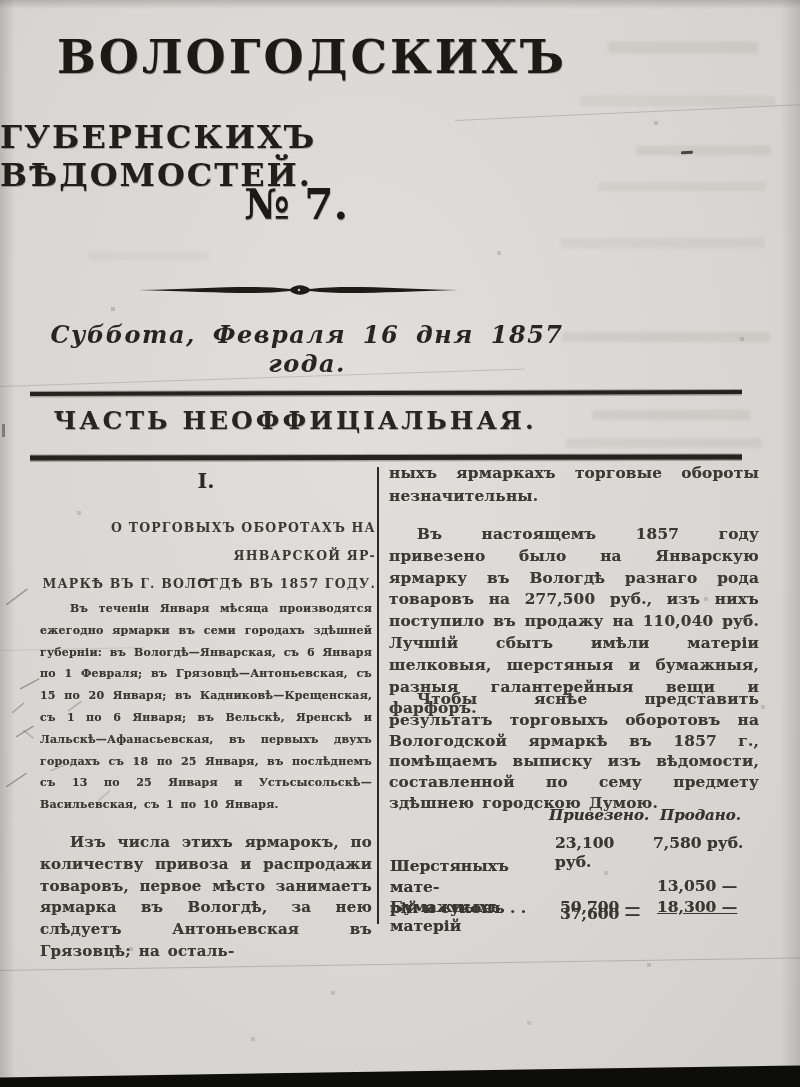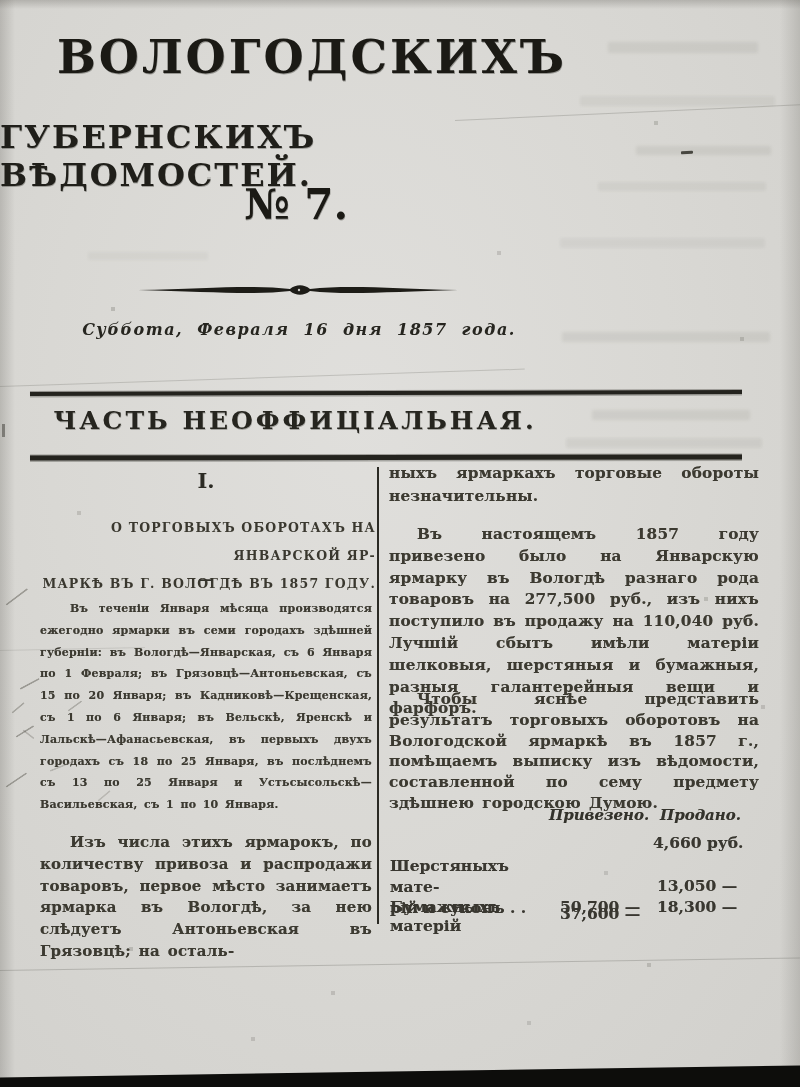--- a/index.html
+++ b/index.html
@@ -11,21 +11,21 @@
     color:#34322b;
   }
   .abs{position:absolute;}
   
   .mast1{left:0;top:30px;width:624px;text-align:center;font-size:46px;font-weight:bold;
          letter-spacing:3px;color:#1b1a15;text-shadow:0.6px 0.8px 0.6px rgba(27,26,21,.35);}
   .mast2{left:0;top:118px;width:632px;text-align:left;font-size:32px;font-weight:bold;
          letter-spacing:2px;color:#201f1a;text-shadow:0.5px 0.6px 0.5px rgba(27,26,21,.3);}
   .issue{left:0;top:180px;width:592px;text-align:center;font-size:42px;font-weight:bold;
          color:#1b1a15;text-shadow:0.6px 0.8px 0.6px rgba(27,26,21,.35);}
-  .dateline{left:2px;top:320px;width:594px;text-align:center;font-size:16px;font-weight:bold;
+  .dateline{left:10px;top:320px;width:594px;text-align:center;font-size:24px;font-weight:bold;
          font-style:italic;letter-spacing:1.5px;word-spacing:7px;color:#26251f;}
   
   .rule{left:30px;width:712px;height:4px;background:#24231e;
         box-shadow:0 -1px 0 rgba(36,35,30,.35),0 1.5px 0 rgba(36,35,30,.3);}
   .secheading{left:0;top:406px;width:590px;text-align:center;font-size:25px;font-weight:bold;
         letter-spacing:3px;color:#26251f;text-shadow:0.5px 0.6px 0.5px rgba(27,26,21,.3);}
   .coldivider{left:377px;top:467px;width:2px;height:457px;background:#2b2a24;}
   
   .body-text{font-weight:bold;color:#3c3a31;text-align:justify;letter-spacing:0.2px;
         word-spacing:2.5px;text-shadow:0 0 .4px rgba(45,43,36,.5);}
@@ -107,30 +107,31 @@
   <div class="abs body-text lp1">Въ теченіи Января мѣсяца производятся ежегодно ярмарки въ семи городахъ здѣшней губерніи: въ Вологдѣ—Январская, съ 6 Января по 1 Февраля; въ Грязовцѣ—Антоньевская, съ 15 по 20 Января; въ Кадниковѣ—Крещенская, съ 1 по 6 Января; въ Вельскѣ, Яренскѣ и Лальскѣ—Афанасьевская, въ первыхъ двухъ городахъ съ 18 по 25 Января, въ послѣднемъ съ 13 по 25 Января и Устьсысольскѣ—Васильевская, съ 1 по 10 Января.</div>
   <div class="abs body-text lp2">Изъ числа этихъ ярмарокъ, по количеству привоза и распродажи товаровъ, первое мѣсто занимаетъ ярмарка въ Вологдѣ, за нею слѣдуетъ Антоньевская въ Грязовцѣ; на осталь-</div>
 
   <div class="abs body-text rcont">ныхъ ярмаркахъ торговые обороты незначительны.</div>
   <div class="abs body-text rp1">Въ настоящемъ 1857 году привезено было на Январскую ярмарку въ Вологдѣ разнаго рода товаровъ на 277,500 руб., изъ нихъ поступило въ продажу на 110,040 руб. Лучшій сбытъ имѣли матеріи шелковыя, шерстяныя и бумажныя, разныя галантерейныя вещи и фарфоръ.</div>
   <div class="abs body-text rp2">Чтобы яснѣе представить результатъ торговыхъ оборотовъ на Вологодской ярмаркѣ въ 1857 г., помѣщаемъ выписку изъ вѣдомости, составленной по сему предмету здѣшнею городскою Думою.</div>
 
   <div class="tcell thead" style="left:549px;top:806px;width:86px;">Привезено.</div>
   <div class="tcell thead" style="left:660px;top:806px;width:76px;text-align:right;">Продано.</div>
 
-  <div class="tcell" style="left:653px;top:833px;width:100px;">4,660 руб.</div>
+  <div class="tcell" style="left:555px;top:833px;width:100px;">23,100 руб.</div>
+  <div class="tcell" style="left:653px;top:833px;width:100px;">7,580 руб.</div>
 
   <div class="tcell tlabel" style="left:390px;top:855px;width:170px;">Шерстяныхъ мате-
 рій и суконъ .    .</div>
   <div class="tcell" style="left:560px;top:876px;width:100px;margin-top:28px;">37,600 —</div>
   <div class="tcell" style="left:657px;top:876px;width:100px;">13,050 —</div>
 
   <div class="tcell" style="left:390px;top:897px;width:170px;">Бумажныхъ матерій</div>
   <div class="tcell" style="left:560px;top:897px;width:100px;">50,700 —</div>
-  <div class="tcell" style="left:657px;top:897px;width:100px;">18,300 —</div>
+  <div class="tcell" style="left:657px;top:897px;width:100px;text-decoration:underline;">18,300 —</div>
 
   <div class="pmark" style="left:6px;top:604px;width:27px;transform:rotate(-37deg);"></div>
   <div class="pmark" style="left:20px;top:688px;width:22px;transform:rotate(-28deg);"></div>
   <div class="pmark" style="left:12px;top:712px;width:16px;transform:rotate(-40deg);opacity:.8;"></div>
   <div class="pmark" style="left:68px;top:710px;width:17px;transform:rotate(-36deg);opacity:.7;"></div>
   <div class="pmark" style="left:16px;top:736px;width:21px;transform:rotate(-32deg);"></div>
   <div class="pmark" style="left:23px;top:729px;width:14px;transform:rotate(38deg);opacity:.6;"></div>
   <div class="pmark" style="left:50px;top:770px;width:28px;transform:rotate(-22deg);opacity:.55;"></div>
   <div class="pmark" style="left:6px;top:786px;width:25px;transform:rotate(-34deg);"></div>
   <div class="pmark" style="left:98px;top:800px;width:16px;transform:rotate(-40deg);opacity:.5;"></div>

